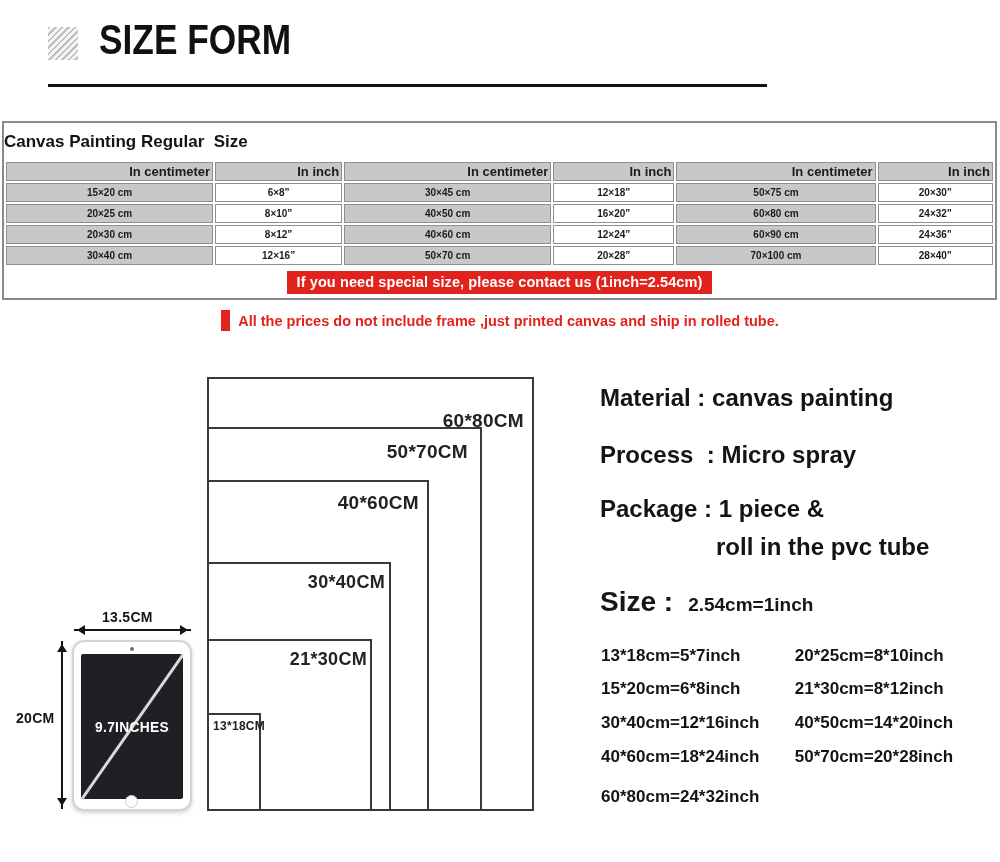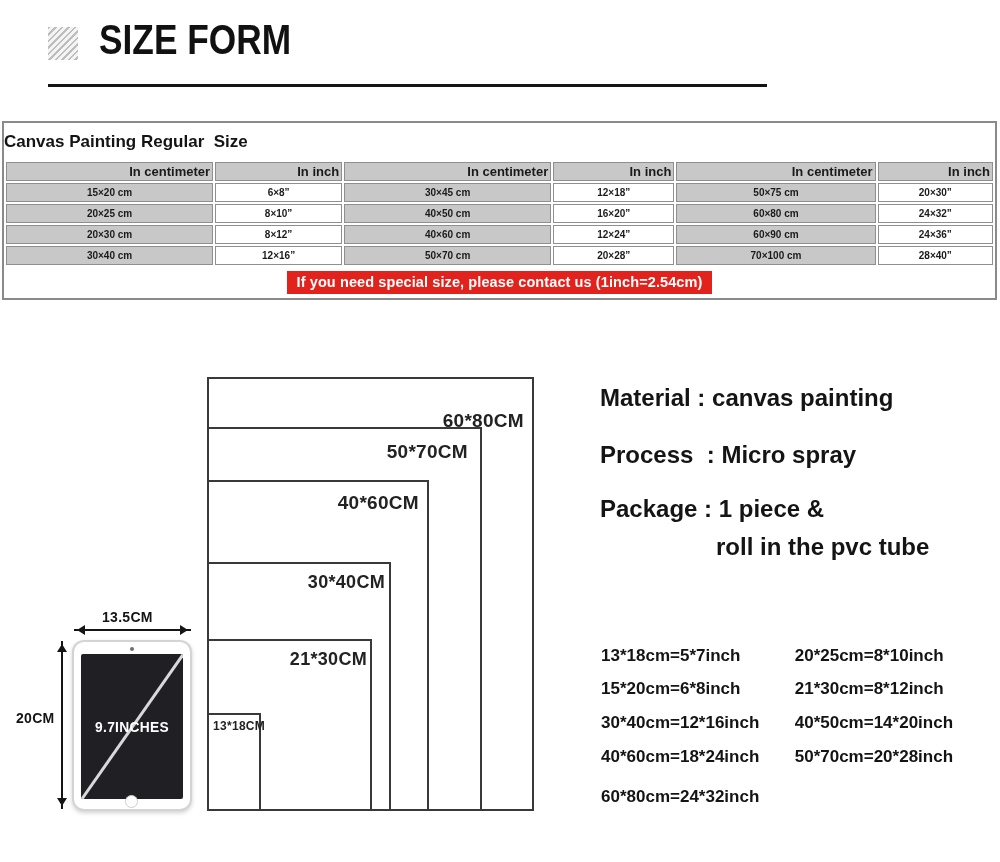--- a/index.html
+++ b/index.html
@@ -175,20 +175,24 @@
         <td class="gray">70×100 cm</td>
         <td class="white">28×40”</td>
       </tr>
     </tbody>
       </table>
     <div class="banner-row">
       <span class="special-banner">If you need special size, please contact us (1inch=2.54cm)</span>
     </div>
   </div>
 
+  <div class="note-row">
+    <span class="note-bar"></span>
+    <span class="note-text">All the prices do not include frame ,just printed canvas and ship in rolled tube.</span>
+  </div>
 
   <div class="rect r6080">
     <span class="rect-label l6080">60*80CM</span>
   </div>
   <div class="rect r5070">
     <span class="rect-label l5070">50*70CM</span>
   </div>
   <div class="rect r4060">
     <span class="rect-label l4060">40*60CM</span>
   </div>
@@ -213,20 +217,24 @@
 
   <div class="dim-label w-label">13.5CM</div>
   <div class="arrow-h"></div>
   <div class="dim-label h-label">20CM</div>
   <div class="arrow-v"></div>
 
   <div class="detail-line process">Process  : Micro spray</div>
   <div class="detail-line material">Material : canvas painting</div>
   <div class="detail-line package1">Package : 1 piece &amp;</div>
   <div class="detail-line package2">roll in the pvc tube</div>
+  <div class="size-row">
+    <span class="size-label">Size :</span>
+    <span class="size-value">2.54cm=1inch</span>
+  </div>
   <div class="conversions">
     <div class="conv-row m13">
       <span class="conv-left">13*18cm=5*7inch</span>
       <span class="conv-right">20*25cm=8*10inch</span>
     </div>
     <div class="conv-row m14">
       <span class="conv-left">15*20cm=6*8inch</span>
       <span class="conv-right">21*30cm=8*12inch</span>
     </div>
     <div class="conv-row m14">

